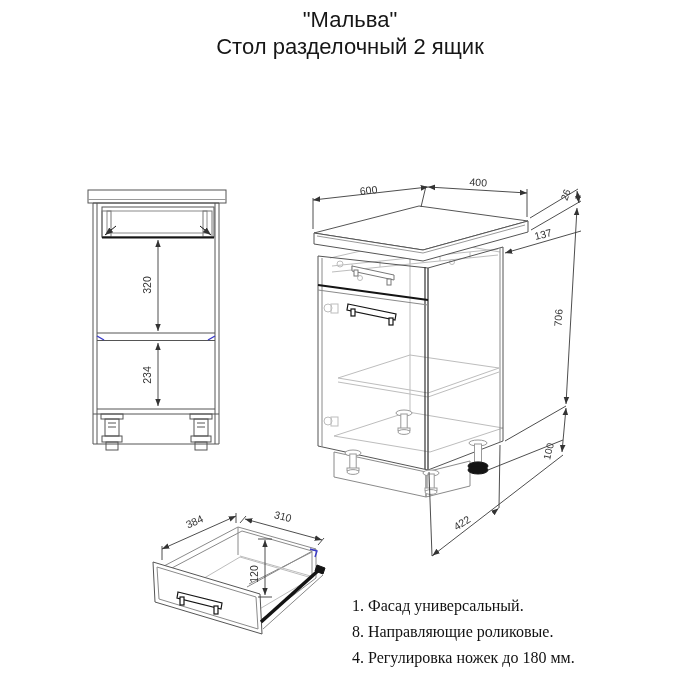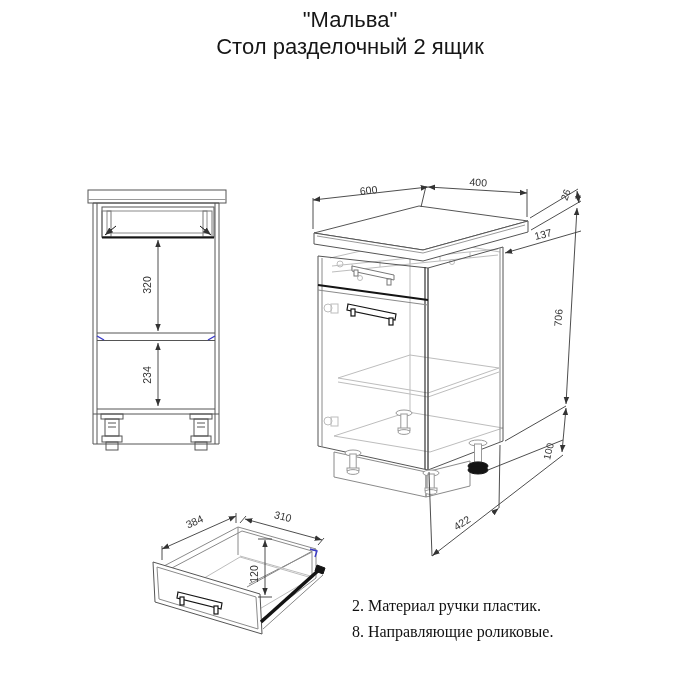--- a/index.html
+++ b/index.html
@@ -231,17 +231,18 @@
         <line x1="258" y1="597" x2="272" y2="597"></line>
         <line x1="265" y1="540" x2="265" y2="595" marker-start="url(#aS)" marker-end="url(#aE)"></line>
       </g>
       <text class="dim" transform="translate(196,525) rotate(-24)" text-anchor="middle" stroke="none">384</text>
       <text class="dim" transform="translate(282,520) rotate(14)" text-anchor="middle" stroke="none">310</text>
       <text class="dim" transform="translate(258,574) rotate(-90)" text-anchor="middle" stroke="none">120</text>
     </g>
   </svg>
 
   <div class="notes">
-    <div class="note">2. Материал ручки пластик.</div>
+    <div class="note">1. Фасад универсальный.</div>
     <div class="note">8. Направляющие роликовые.</div>
+    <div class="note">4. Регулировка ножек до 180 мм.</div>
   </div>
 
 </div>
 
 </body></html>

